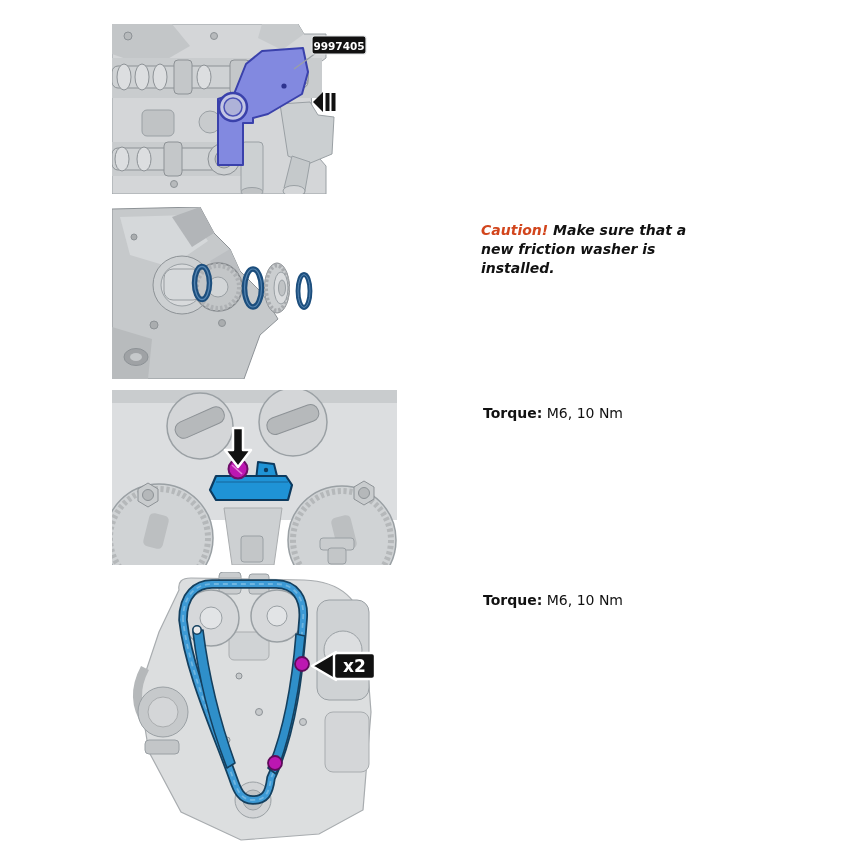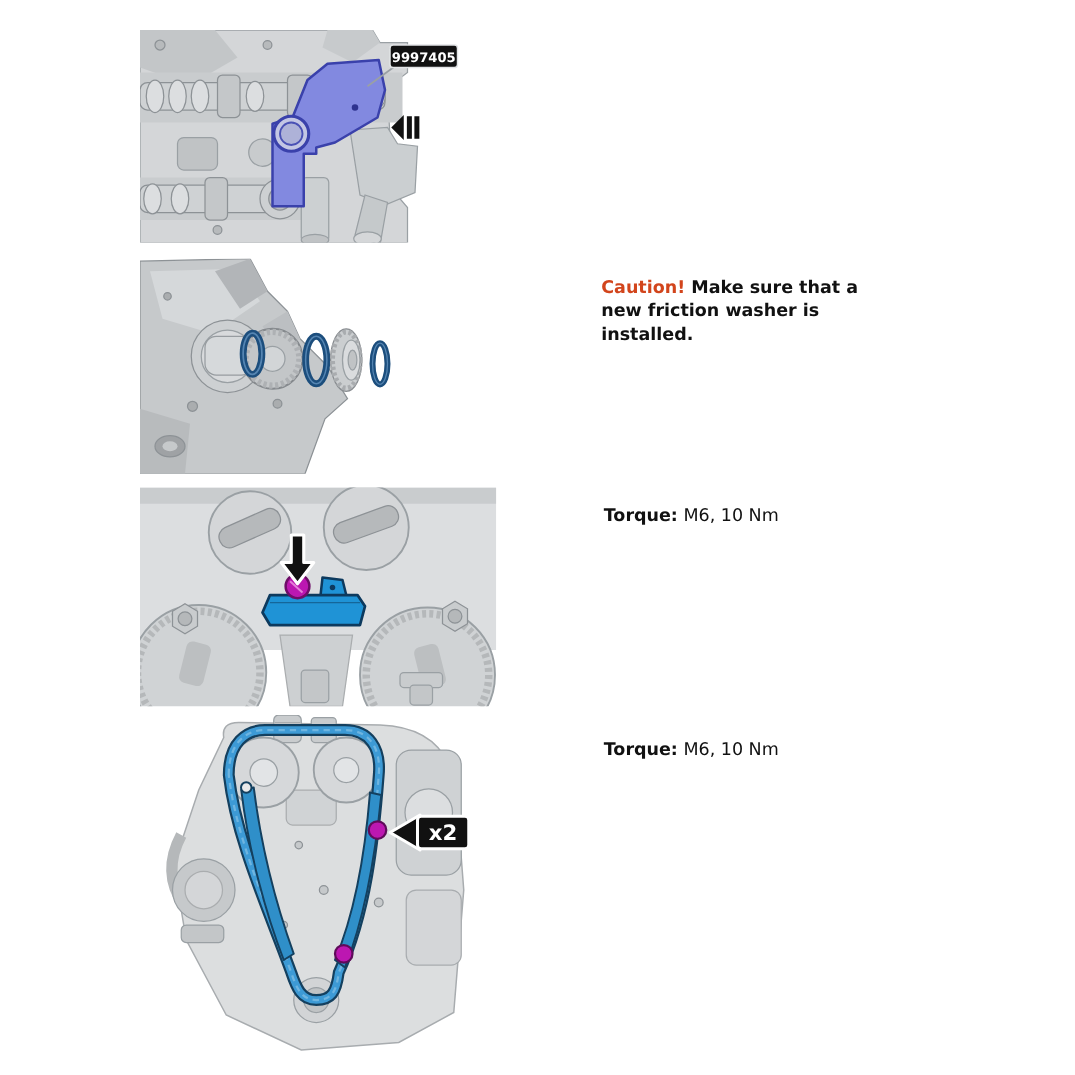--- a/index.html
+++ b/index.html
@@ -237,21 +237,21 @@
   <circle cx="156" cy="191" r="7" fill="#bc17b1" stroke="#5f0b5a" stroke-width="1.8"></circle>
 
   <g>
     <polygon points="193,94 217,80 217,108" fill="#111111" stroke="#ffffff" stroke-width="2.4" stroke-linejoin="round"></polygon>
     <rect x="215" y="81" width="41" height="26" rx="3" fill="#111111" stroke="#ffffff" stroke-width="2.4"></rect>
     <text class="callout" x="235.5" y="100" font-size="17" text-anchor="middle">x2</text>
   </g>
 </svg>
 </div>
 
-<div class="note caution" style="left:481px;top:221px;">
+<div class="note caution" style="left:481px;top:221px;font-style:italic;">
   <span class="prefix">Caution!</span><span> Make sure that a new friction washer is installed.</span>
 </div>
 
 <div class="note" style="left:483px;top:404px;">
   <span class="prefix">Torque:</span><span> M6, 10 Nm</span>
 </div>
 
 <div class="note" style="left:483px;top:591px;">
   <span class="prefix">Torque:</span><span> M6, 10 Nm</span>
 </div>

